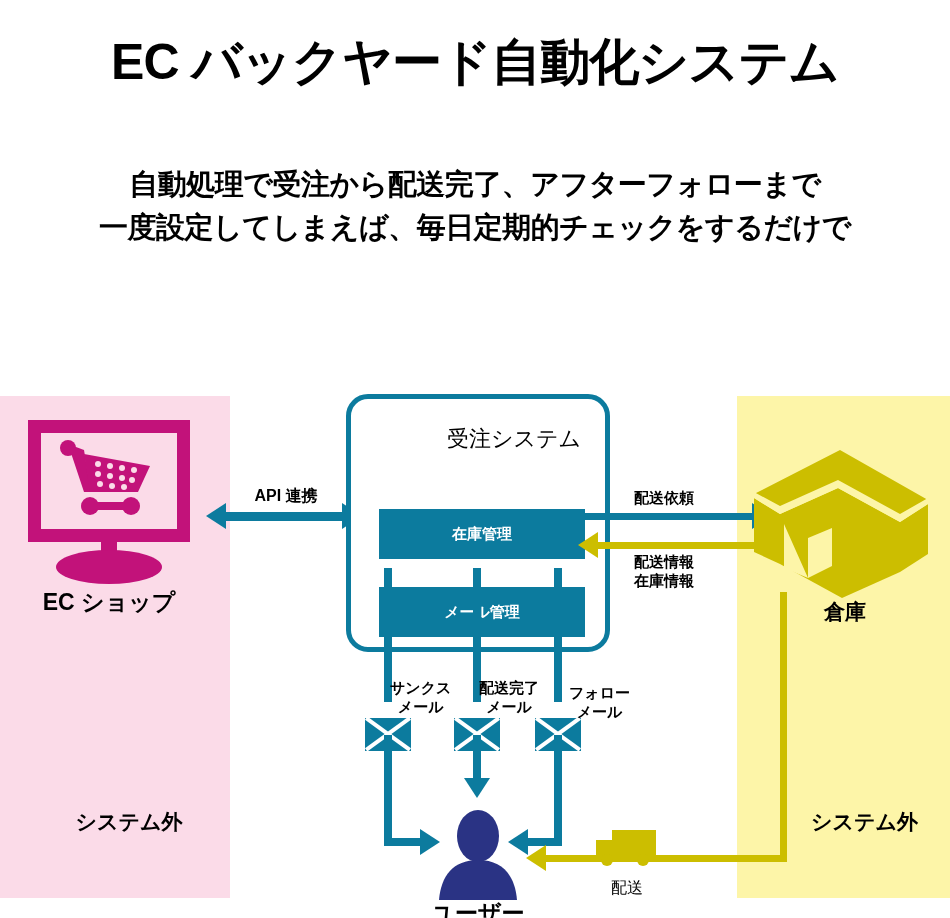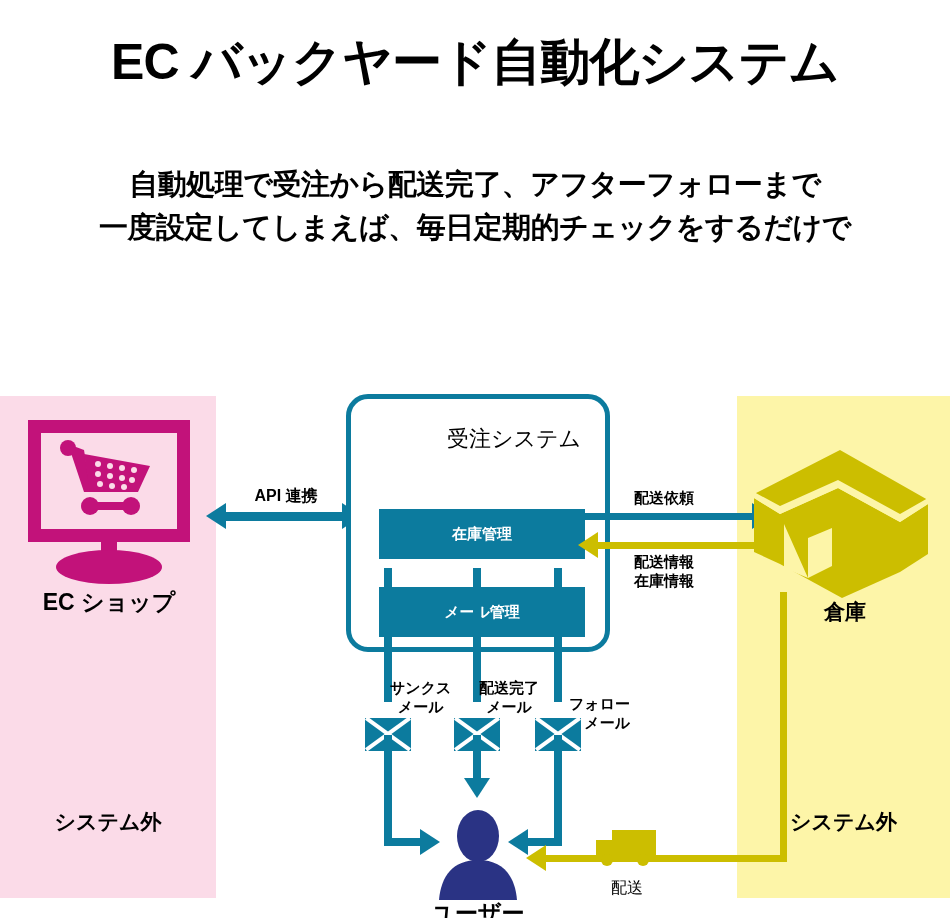--- a/index.html
+++ b/index.html
@@ -56,20 +56,21 @@
     top: 330px;
     width: 950px;
     height: 588px;
   }
 
   
   .zone-panel {
     position: absolute;
     top: 66px;
     height: 502px;
+    padding-left: 14px;
   }
   #zone-left {
     left: 0;
     width: 216px;
     background: #fbdbe8;
   }
   #zone-right {
     left: 737px;
     width: 213px;
     background: #fdf5a8;
@@ -400,21 +401,21 @@
   <div class="flow-label centered" style="left:479px; top:348px;">
     <span>配送完了</span><br>
     <span>メール</span>
   </div>
 
   <div class="teal-line" style="left:554px; top:238px; width:8px; height:134px;"></div>
   <div class="envelope" style="left:535px; top:388px;"></div>
   <div class="teal-line" style="left:554px; top:405px; width:8px; height:110px;"></div>
   <div class="teal-line" style="left:528px; top:508px; width:34px; height:8px;"></div>
   <div class="arrow arrow-left-teal" style="left:508px; top:499px;"></div>
-  <div class="flow-label centered" style="left:569px; top:364px;text-align:right;">
+  <div class="flow-label centered" style="left:569px; top:353px;">
     <span>フォロー</span><br>
     <span>メール</span>
   </div>
 
   <svg id="user-icon" viewBox="0 0 82 90">
     <ellipse cx="41" cy="26" rx="21" ry="26" fill="#2a3384"></ellipse>
     <path d="M41 50 C16 50 4 66 2 90 L80 90 C78 66 66 50 41 50 Z" fill="#2a3384"></path>
   </svg>
   <div id="user-label">ユーザー</div>
 

